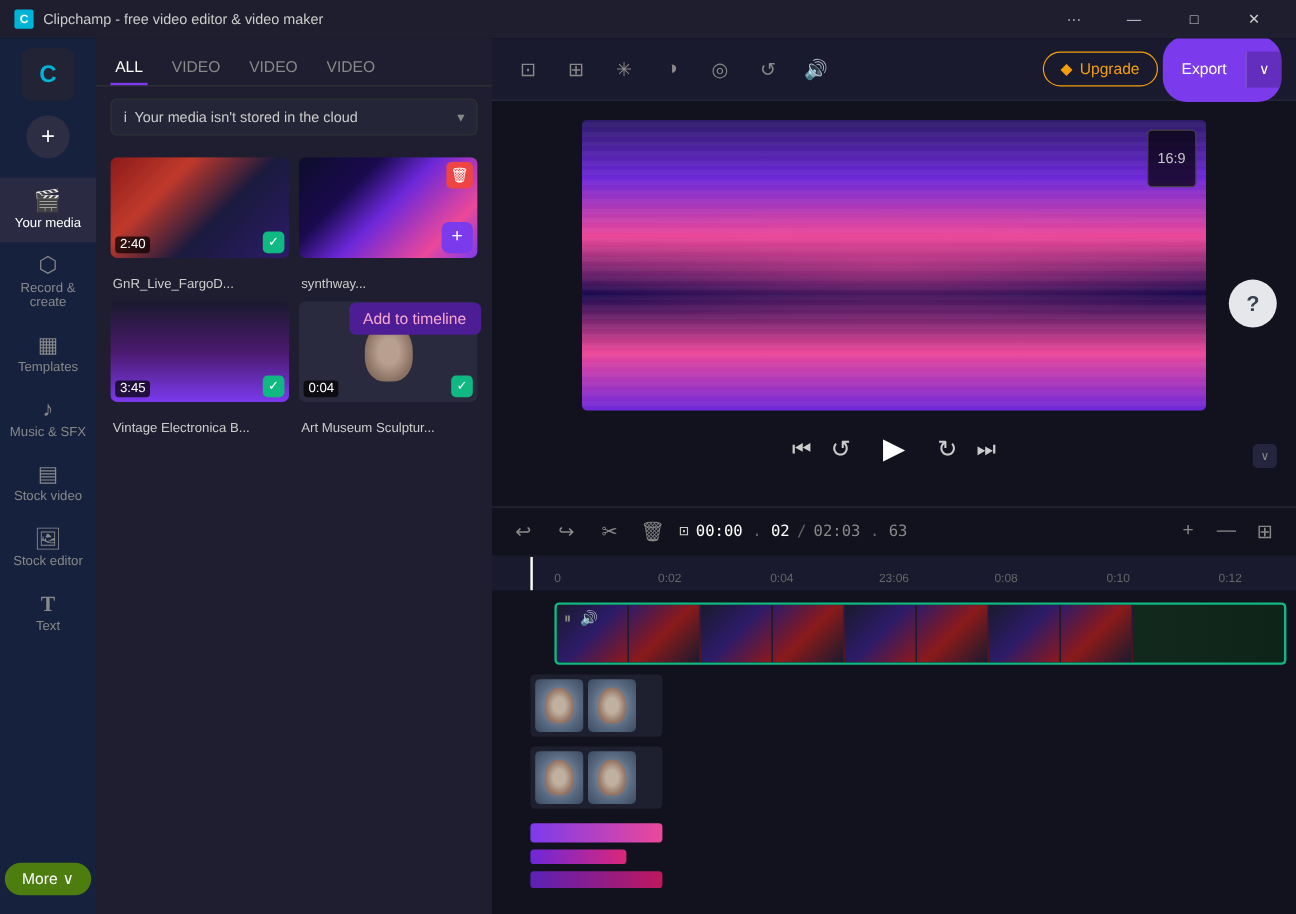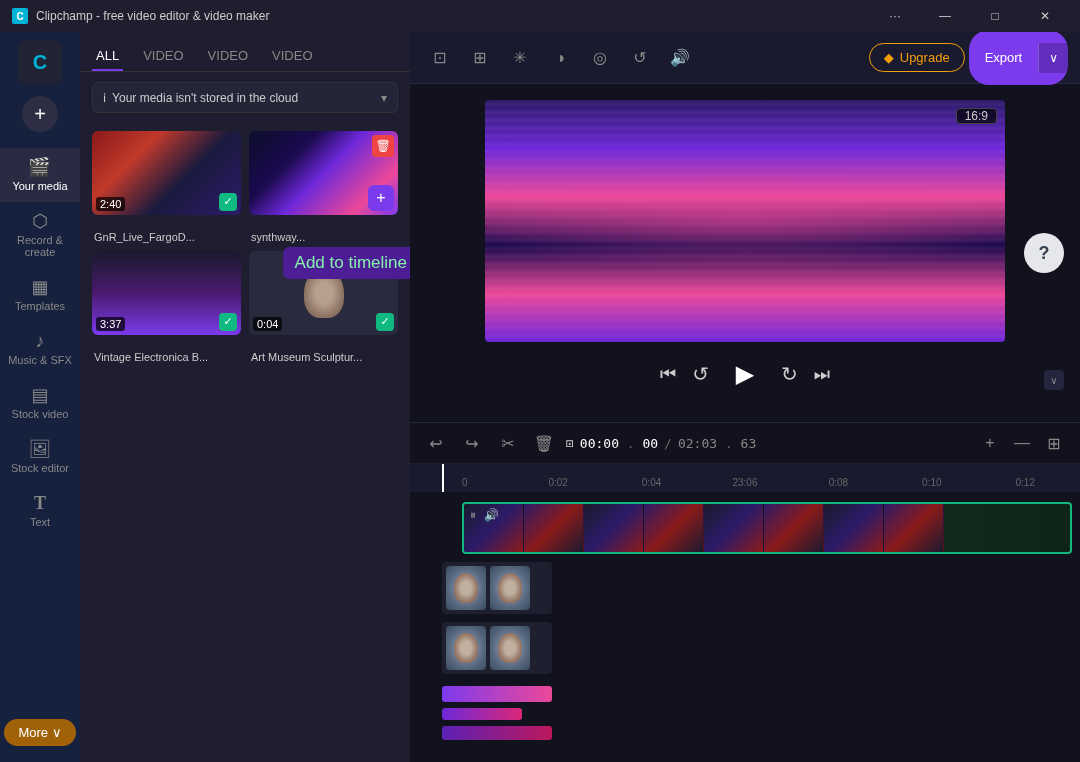--- a/index.html
+++ b/index.html
@@ -107,21 +107,21 @@
       line-height: 1;
     }
     .sidebar-bottom {
       margin-top: auto;
       width: 100%;
       display: flex;
       flex-direction: column;
       align-items: center;
     }
     .more-btn {
-      background: #a16207;
+      background: #4d7c0f;
       border: none;
       color: #fff;
       padding: 6px 14px;
       border-radius: 20px;
       cursor: pointer;
       font-size: 13px;
       display: flex; align-items: center; gap: 4px;
       margin-bottom: 8px;
     }
 
@@ -271,24 +271,24 @@
       padding: 0 2px;
     }
 
     
     .add-timeline-tooltip {
       position: absolute;
       bottom: -36px;
       left: 50%;
       transform: translateX(-30%);
       background: #4c1d95;
-      color: #86efac;
+      color: #f9a8d4;
       padding: 6px 12px;
       border-radius: 6px;
-      font-size: 17px;
+      font-size: 13px;
       white-space: nowrap;
       z-index: 100;
     }
 
     
     .editor-area {
       flex: 1;
       display: flex;
       flex-direction: column;
       background: #12121e;
@@ -392,21 +392,21 @@
     .preview-glow {
       position: absolute; inset: 0;
       background: radial-gradient(ellipse 80% 30% at 50% 50%, rgba(236,72,153,0.4) 0%, transparent 70%);
     }
     .aspect-badge {
       position: absolute;
       top: 8px; right: 8px;
       background: rgba(0,0,0,0.7);
       border: 1px solid #444;
       border-radius: 4px;
-      padding: 0 8px;
+      padding: 16px 8px;
       font-size: 12px;
       color: #ccc;
     }
 
     
     .playback-controls {
       display: flex;
       align-items: center;
       justify-content: center;
       gap: 16px;
@@ -728,21 +728,21 @@
         </div>
         <div class="media-name">synthway...</div>
         <div class="add-timeline-tooltip">
           <span>Add to timeline</span>
         </div>
       </div>
 
       <div class="media-item">
         <div class="media-thumb">
           <div class="thumb-electronica"></div>
-          <span class="media-duration">3:37</span>
+          <span class="media-duration">3:45</span>
           <span class="media-check">✓</span>
         </div>
         <div class="media-name">Vintage Electronica B...</div>
       </div>
 
       <div class="media-item">
         <div class="media-thumb">
           <div class="thumb-sculpture">
             <div class="sculpture-face"></div>
           </div>
@@ -806,21 +806,21 @@
         <button class="timeline-ctrl-btn">↩</button>
         <button class="timeline-ctrl-btn">↪</button>
         <button class="timeline-ctrl-btn">✂</button>
         <button class="timeline-ctrl-btn">🗑</button>
 
         <div class="timeline-timecode">
           <span style="margin-right:4px;">⊡</span>
           <span class="timecode-current">
             <span>00:00</span>
             <span style="color:#666;">.</span>
-            <span>00</span>
+            <span>02</span>
           </span>
           <span class="timecode-sep" style="margin:0 4px;"> / </span>
           <span class="timecode-total">
             <span>02:03</span>
             <span style="color:#666;">.</span>
             <span>63</span>
           </span>
         </div>
 
         <div class="timeline-zoom">

